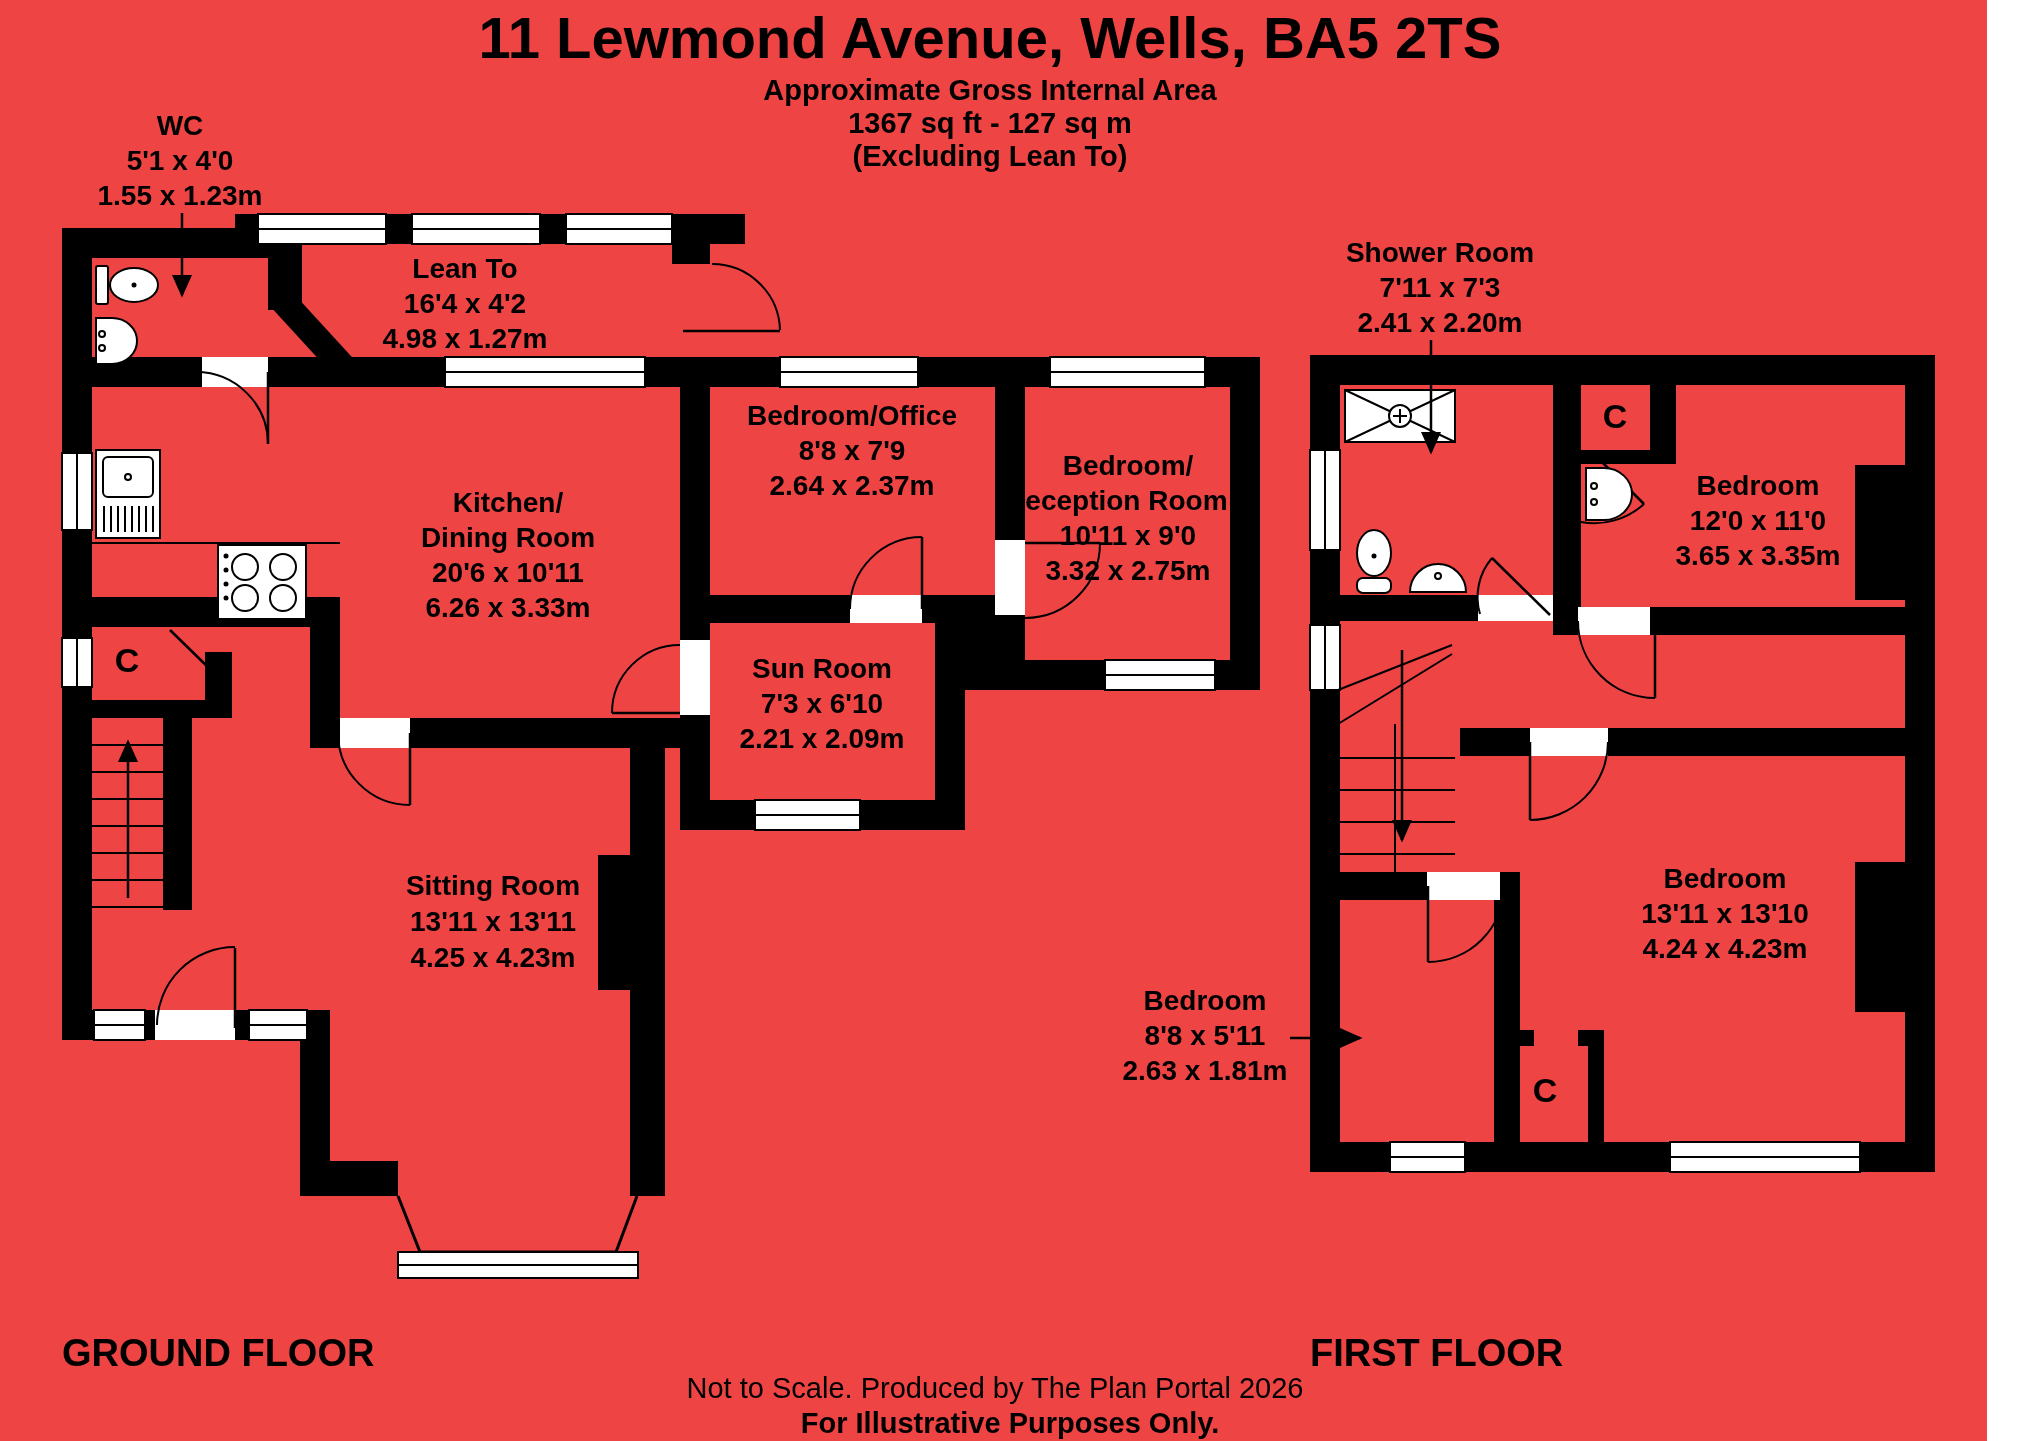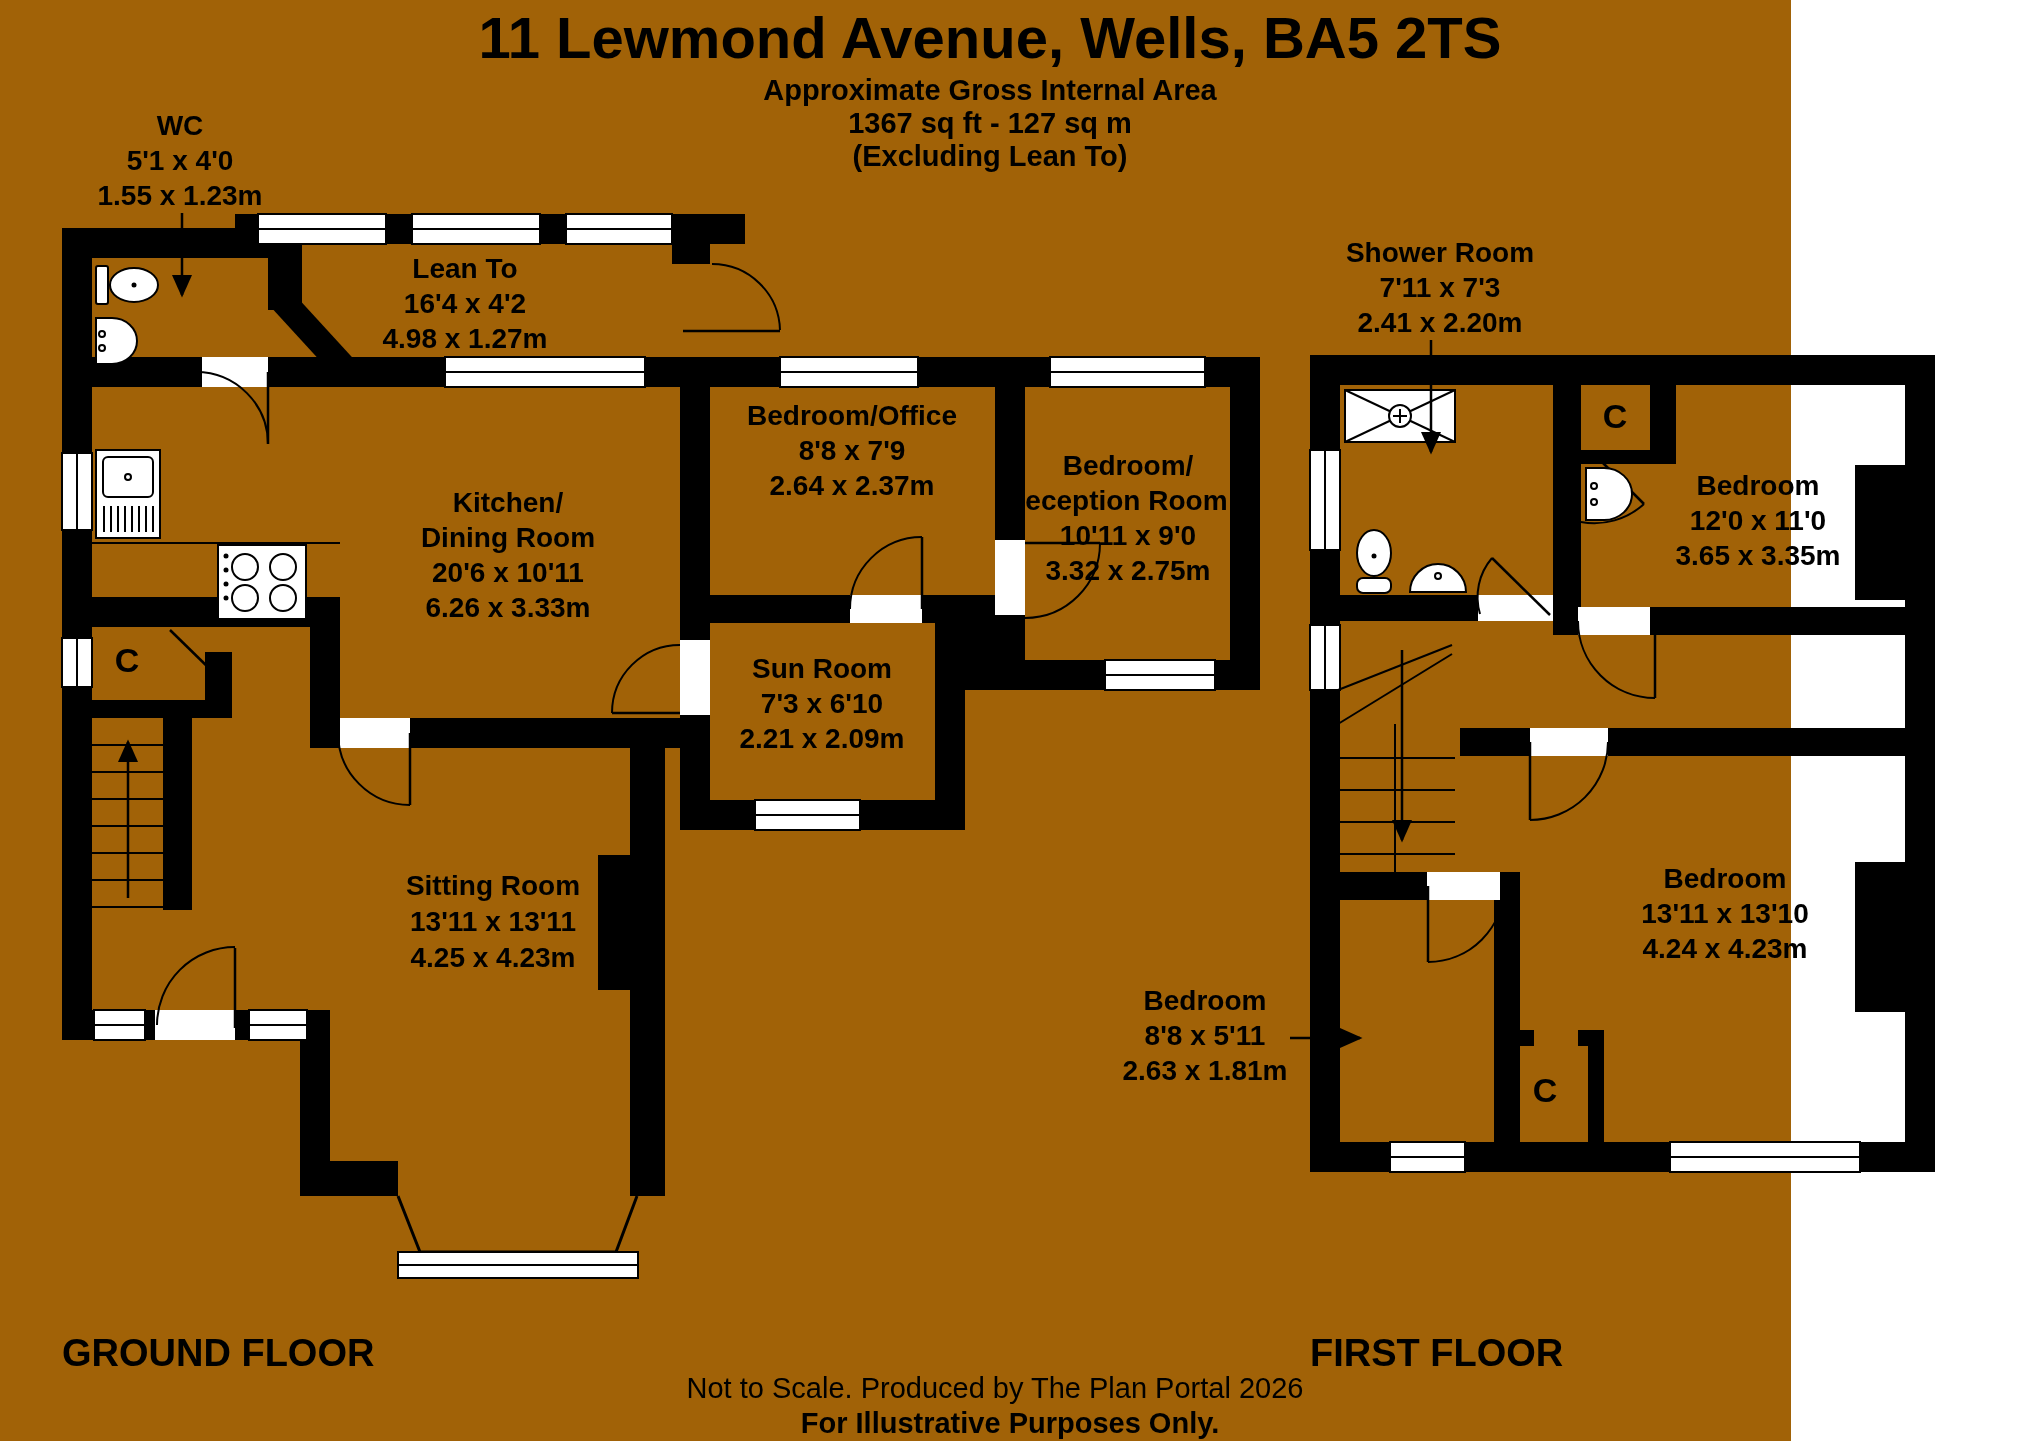--- a/index.html
+++ b/index.html
@@ -1,16 +1,16 @@
 <!DOCTYPE html>
 <html><head>
 <meta charset="utf-8">
 <style>
   html,body{margin:0;padding:0;background:#ffffff;}
-  .page{width:1791px;height:1441px;position:relative;background:#a16207;font-family:"Liberation Sans",sans-serif;}
+  .page{width:1987px;height:1441px;position:relative;background:#ef4444;font-family:"Liberation Sans",sans-serif;}
   svg{display:block;}
   text{fill:#000;font-family:"Liberation Sans",sans-serif;}
   .t-title{font-size:58px;font-weight:bold;}
   .t-sub{font-size:29px;font-weight:bold;}
   .t-room{font-size:28px;font-weight:bold;}
   .t-floor{font-size:38px;font-weight:bold;}
   .t-c{font-size:34px;font-weight:bold;}
   .t-foot{font-size:29px;}
   .t-foot-b{font-size:29px;font-weight:bold;}
   .wall{fill:#000;stroke:none;}

